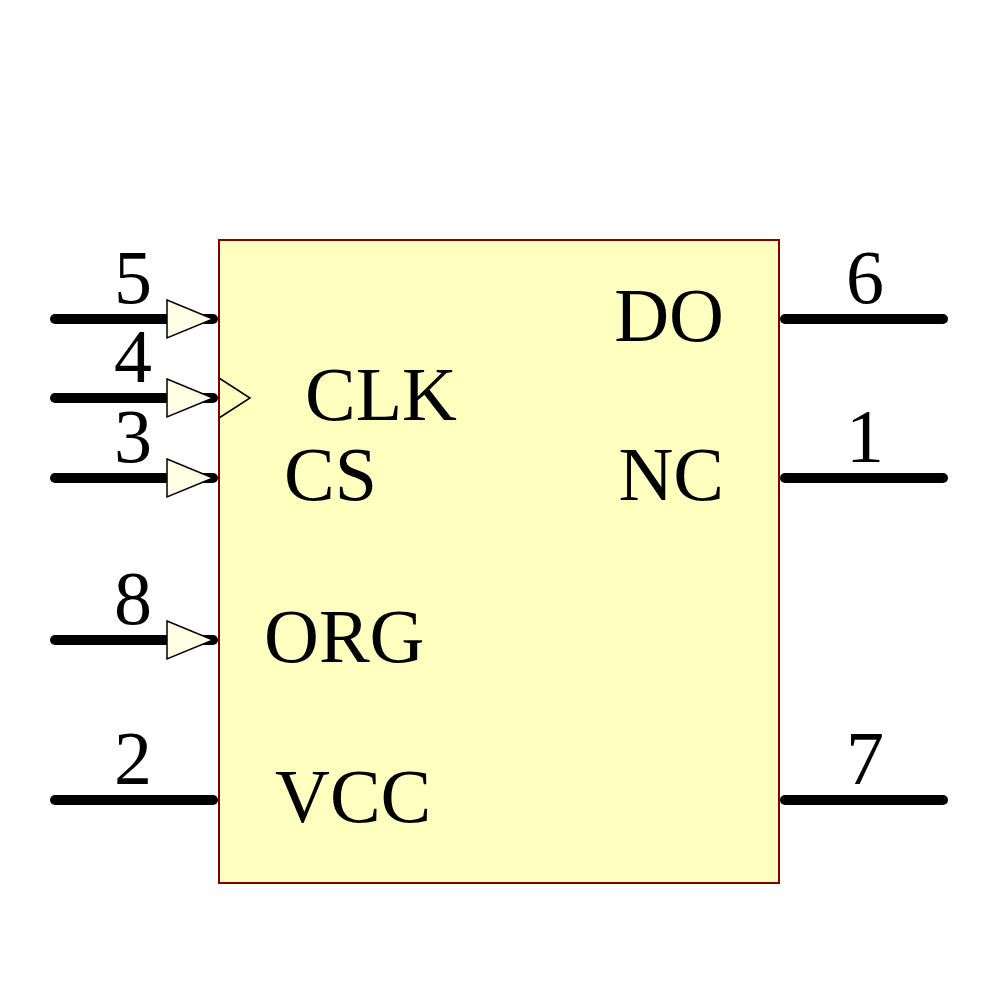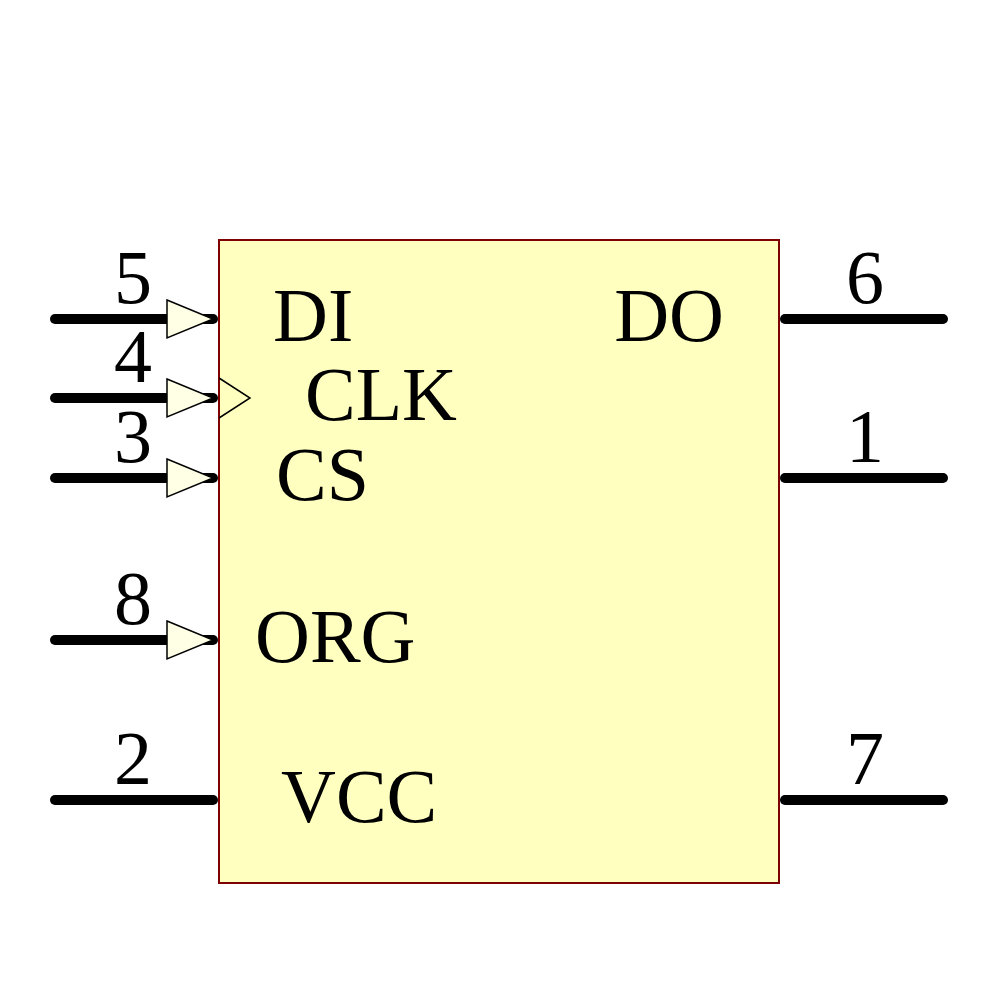--- a/index.html
+++ b/index.html
@@ -64,53 +64,53 @@
 
 <div class="canvas">
 
   <div class="ic-body"></div>
 
   <div class="pin-line left" style="top:314px"></div>
   <div class="pin-number left" style="top:239px">5</div>
   <svg class="arrow-icon" style="left:166px;top:297px" width="52" height="44">
     <polygon points="1,3 47,22 1,41" fill="#FFFFE6" stroke="#000000" stroke-width="1.5"></polygon>
   </svg>
-  <div class="pin-label" style="left:273px;top:277px">DI</div>
 
   <div class="pin-line left" style="top:393px"></div>
   <div class="pin-number left" style="top:318px">4</div>
   <svg class="arrow-icon" style="left:166px;top:376px" width="52" height="44">
     <polygon points="1,3 47,22 1,41" fill="#FFFFE6" stroke="#000000" stroke-width="1.5"></polygon>
   </svg>
   <svg class="clock-icon" style="left:219px;top:377px" width="38" height="44">
     <polyline points="0,1 31,21 0,41" fill="none" stroke="#000000" stroke-width="1.5"></polyline>
   </svg>
   <div class="pin-label" style="left:305px;top:356px">CLK</div>
 
   <div class="pin-line left" style="top:473px"></div>
   <div class="pin-number left" style="top:398px">3</div>
   <svg class="arrow-icon" style="left:166px;top:456px" width="52" height="44">
     <polygon points="1,3 47,22 1,41" fill="#FFFFE6" stroke="#000000" stroke-width="1.5"></polygon>
   </svg>
-  <div class="pin-label" style="left:276px;top:436px">CS</div>
+  <div class="pin-label" style="left:284px;top:436px">CS</div>
 
   <div class="pin-line left" style="top:635px"></div>
   <div class="pin-number left" style="top:560px">8</div>
   <svg class="arrow-icon" style="left:166px;top:618px" width="52" height="44">
     <polygon points="1,3 47,22 1,41" fill="#FFFFE6" stroke="#000000" stroke-width="1.5"></polygon>
   </svg>
-  <div class="pin-label" style="left:255px;top:598px">ORG</div>
+  <div class="pin-label" style="left:264px;top:598px">ORG</div>
 
   <div class="pin-line left" style="top:795px"></div>
   <div class="pin-number left" style="top:720px">2</div>
-  <div class="pin-label" style="left:281px;top:758px">VCC</div>
+  <div class="pin-label" style="left:275px;top:758px">VCC</div>
 
   <div class="pin-line right" style="top:314px"></div>
   <div class="pin-number right" style="top:239px">6</div>
   <div class="pin-label right" style="top:277px">DO</div>
 
   <div class="pin-line right" style="top:473px"></div>
   <div class="pin-number right" style="top:398px">1</div>
+  <div class="pin-label right" style="top:436px">NC</div>
 
   <div class="pin-line right" style="top:795px"></div>
   <div class="pin-number right" style="top:720px">7</div>
 
 </div>
 
 </body></html>

